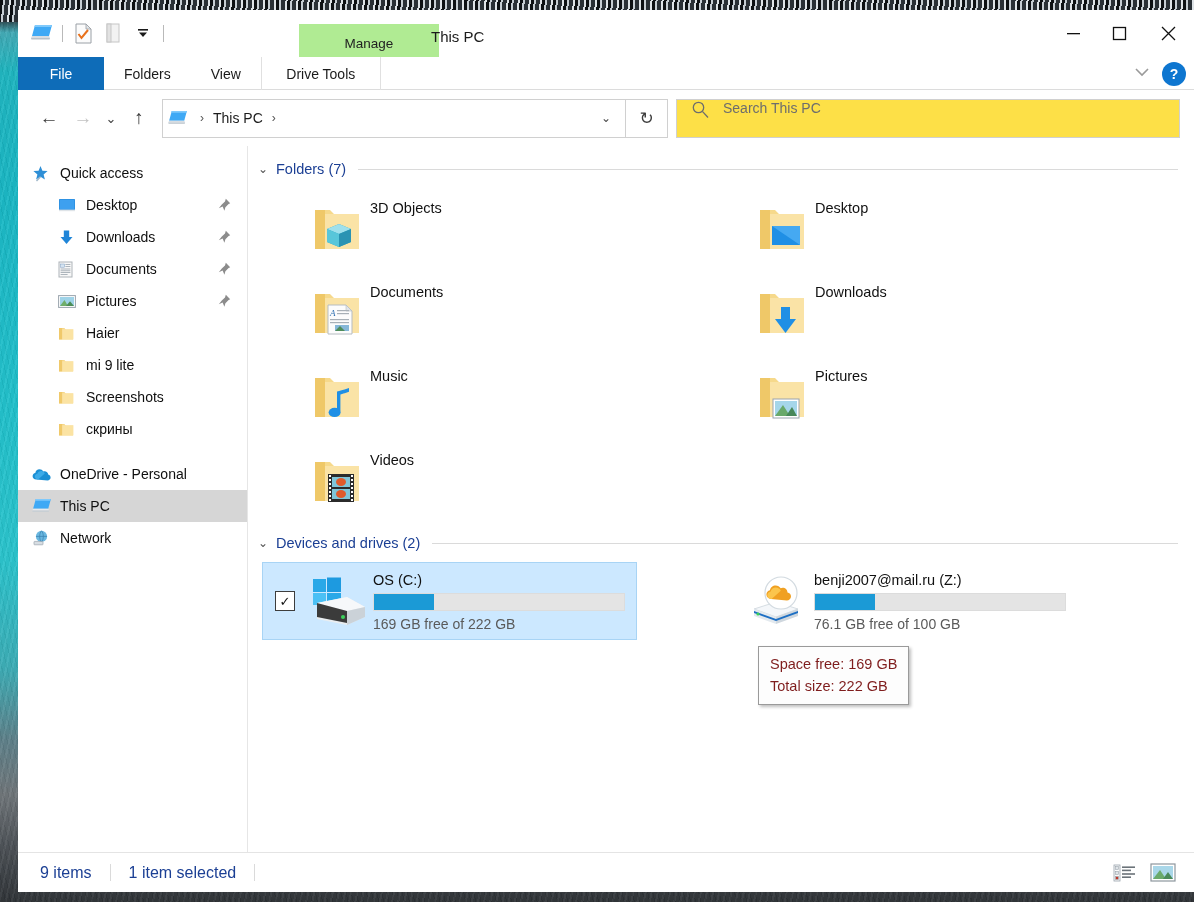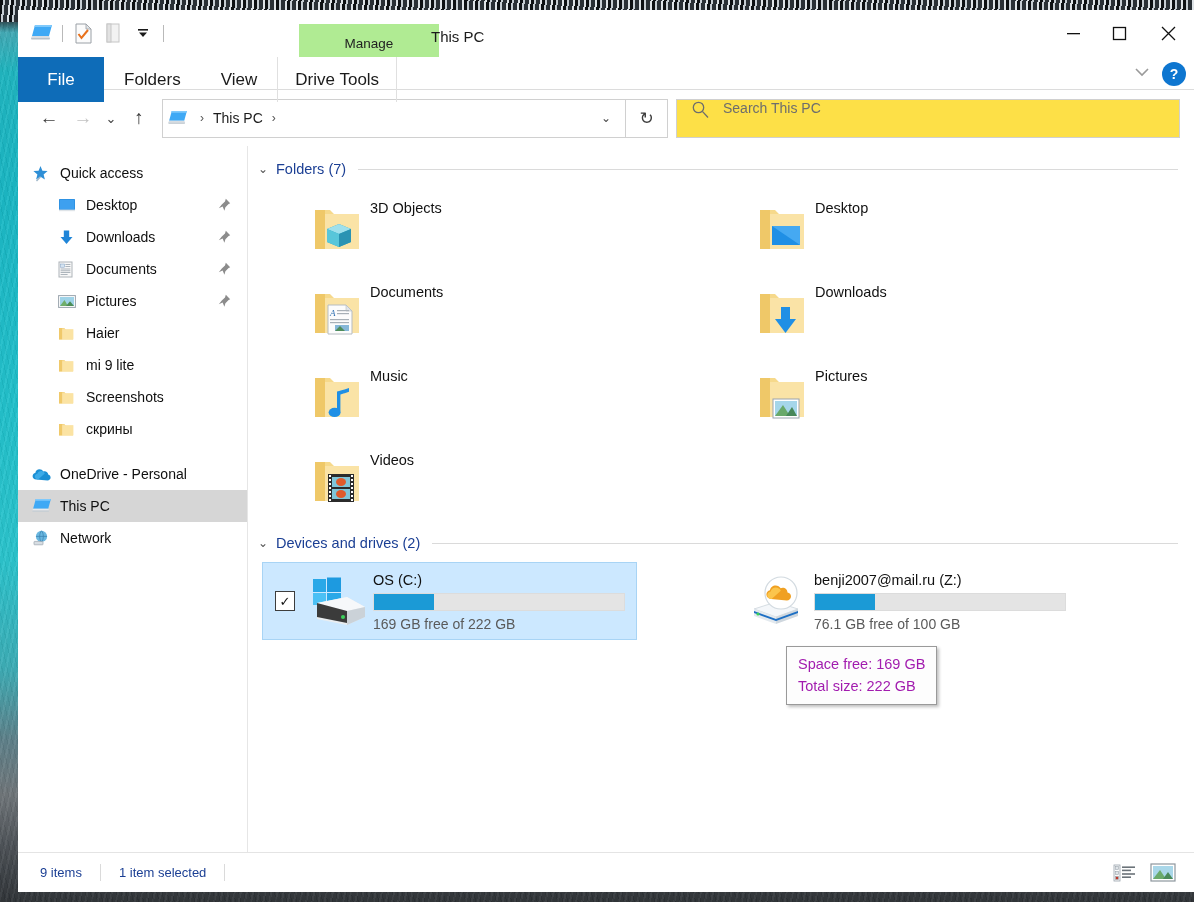--- a/index.html
+++ b/index.html
@@ -81,24 +81,24 @@
   .tabstrip {
     height: 33px;
     background: #ffffff;
     position: relative;
     flex: none;
     border-bottom: 1px solid #dcdcdc;
   }
   .tabs { display: flex; height: 33px; }
   .tab {
     display: flex; align-items: center; justify-content: center;
-    font-size: 17px;
+    font-size: 14px;
     color: #1b1b1b;
     padding: 0 20px;
-    height: 45px;
+    height: 33px;
   }
   .tab.file {
     background: #0e6cb8; color: #fff;
     width: 86px; padding: 0;
   }
   .tab.drive-tools {
     border-left: 1px solid #e0e0e0;
     border-right: 1px solid #e0e0e0;
     width: 120px; padding: 0;
   }
@@ -250,46 +250,45 @@
   .bar-fill { height: 100%; background: #1b9ad6; }
   .drive-free { font-size: 14px; color: #5a5a5a; margin-top: 5px; }
 
   
   .tooltip {
     position: absolute;
     left: 510px; top: 500px;
     background: #fdfdfd;
     border: 1px solid #9a9a9a;
     padding: 6px 11px 7px 11px;
-    font-size: 14.5px; color: #a21caf;
+    font-size: 14.5px; color: #7f1d1d;
     line-height: 22px;
     box-shadow: 2px 2px 3px rgba(0,0,0,0.25);
     white-space: nowrap;
-    margin-left: 28px;
   }
 
   
   .watermark {
     position: absolute;
     right: 96px; bottom: 20px;
     width: 120px;
     text-align: center;
     opacity: .95;
   }
   .wm-text { font-size: 11.5px; color: #9fb6d6; margin-top: 2px; letter-spacing: .2px; }
 
   
   .statusbar {
     height: 40px; flex: none;
     border-top: 1px solid #e4e4e4;
     display: flex; align-items: center;
     padding: 0 10px 0 22px;
     background: #fff;
   }
-  .status-text { font-size: 13px; color: #1b3f94; }
+  .status-text { font-size: 16px; color: #1b3f94; }
   .status-sep { width: 1px; height: 17px; background: #dadada; margin: 0 18px; }
   .view-btns { margin-left: auto; display: flex; align-items: center; gap: 12px; padding-right: 8px; }
   .view-btn { width: 26px; height: 22px; display: flex; align-items: center; justify-content: center; }
   .view-btn.active { }
 </style>
 </head>
 <body>
 
 <div class="window">
 

